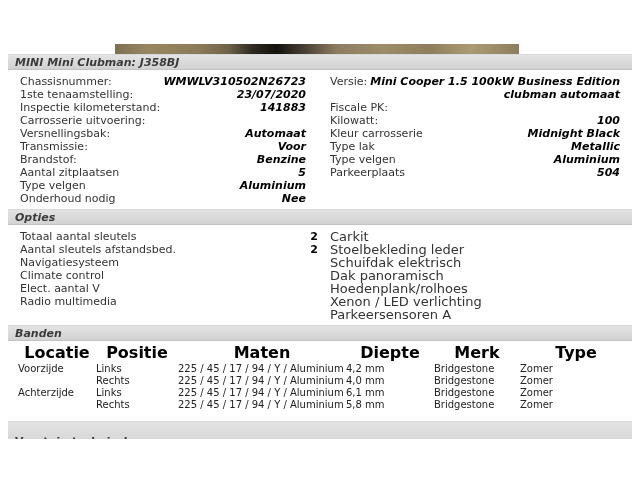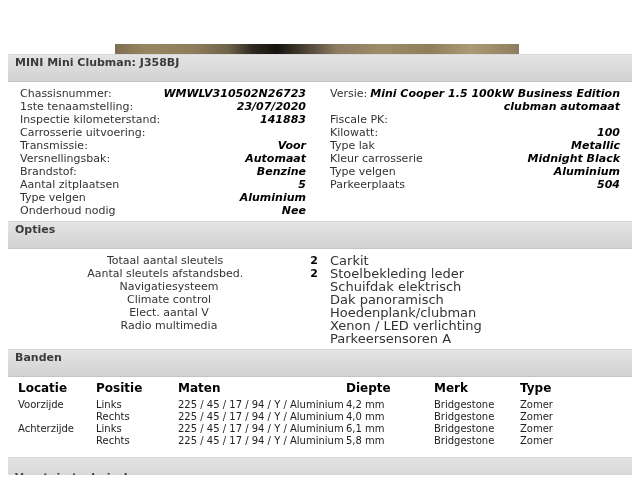--- a/index.html
+++ b/index.html
@@ -13,48 +13,48 @@
   .photo-strip{
     position:absolute;left:115px;top:44px;width:404px;height:11px;
     background:linear-gradient(90deg,
       #7e6f54 0%, #97865f 8%, #8d7c5a 20%, #6f6349 28%,
       #2e2a22 34%, #14120e 40%, #4a4135 47%, #8d7c61 55%,
       #9c8c68 66%, #8f7e5c 78%, #ab9b74 88%, #8d7d5e 100%);
     border-bottom:1px solid #b9ad90;
   }
   .content{position:absolute;left:8px;top:54px;width:624px;}
   .section-bar{
-    height:28px;box-sizing:border-box;
+    height:16px;box-sizing:border-box;
     background:linear-gradient(#e3e3e3,#d2d2d2);
     border-top:1px solid #d8d8d8;border-bottom:1px solid #c3c3c3;
     padding:1px 0 0 7px;
     font-size:11px;font-weight:bold;color:#3b3b3b;line-height:13px;
-    white-space:nowrap;overflow:hidden;
+    white-space:nowrap;overflow:hidden;font-style:italic;
   }
   .details{display:flex;padding:5px 0 4px 0;}
   .dcol-left{width:298px;padding-left:12px;box-sizing:border-box;}
   .dcol-right{width:290px;margin-left:24px;}
   .kv{display:flex;font-size:11px;line-height:13px;color:#333;}
   .kv .k{flex:1;white-space:nowrap;}
   .kv .v{font-weight:bold;color:#000;text-align:right;white-space:nowrap;font-style:italic;}
   .kv.wrap .k{flex:0 0 auto;}
   .kv.wrap .v{flex:1;white-space:normal;}
   .opties-wrap{display:flex;padding:5px 0 4px 0;}
   .ocol-left{width:310px;padding-left:12px;box-sizing:border-box;}
   .ocol-right{width:290px;margin-left:12px;}
   .opt-row{display:flex;font-size:11px;line-height:13px;color:#333;}
-  .opt-row .k{flex:1;text-align:center;}
+  .opt-row .k{flex:1;}
   .opt-row .v{font-weight:bold;color:#000;}
   .oline{font-size:13px;line-height:13px;color:#333;}
   table.banden{width:100%;border-collapse:collapse;table-layout:fixed;margin-top:3px;}
   table.banden col.c1{width:88px;} table.banden col.c2{width:82px;}
   table.banden col.c3{width:168px;} table.banden col.c4{width:88px;}
   table.banden col.c5{width:86px;}
   table.banden th{
-    text-align:left;font-size:12px;font-weight:bold;color:#000;
+    text-align:center;font-size:16px;font-weight:bold;color:#000;
     padding:2px 0 4px 0;line-height:13px;
   }
   table.banden td{
     font-size:10px;color:#222;padding:0;line-height:12px;height:12px;
     white-space:nowrap;overflow:hidden;
   }
   table.banden th:first-child, table.banden td:first-child{padding-left:10px;}
   .clipped-bar{
     margin-top:10px;height:17px;overflow:hidden;
     background:linear-gradient(#e3e3e3,#d8d8d8);
@@ -86,26 +86,26 @@
         </div>
       <div class="kv">
           <span class="k">Inspectie kilometerstand:</span>
           <span class="v">141883</span>
         </div>
       <div class="kv">
           <span class="k">Carrosserie uitvoering:</span>
           <span class="v"></span>
         </div>
       <div class="kv">
+          <span class="k">Versnellingsbak:</span>
+          <span class="v">Automaat</span>
+        </div>
+      <div class="kv">
           <span class="k">Transmissie:</span>
           <span class="v">Voor</span>
-        </div>
-      <div class="kv">
-          <span class="k">Versnellingsbak:</span>
-          <span class="v">Automaat</span>
         </div>
       <div class="kv">
           <span class="k">Brandstof:</span>
           <span class="v">Benzine</span>
         </div>
       <div class="kv">
           <span class="k">Aantal zitplaatsen</span>
           <span class="v">5</span>
         </div>
       <div class="kv">
@@ -124,26 +124,26 @@
         </div>
       <div class="kv">
           <span class="k">Fiscale PK:</span>
           <span class="v"></span>
         </div>
       <div class="kv">
           <span class="k">Kilowatt:</span>
           <span class="v">100</span>
         </div>
       <div class="kv">
+          <span class="k">Kleur carrosserie</span>
+          <span class="v">Midnight Black</span>
+        </div>
+      <div class="kv">
           <span class="k">Type lak</span>
           <span class="v">Metallic</span>
-        </div>
-      <div class="kv">
-          <span class="k">Kleur carrosserie</span>
-          <span class="v">Midnight Black</span>
         </div>
       <div class="kv">
           <span class="k">Type velgen</span>
           <span class="v">Aluminium</span>
         </div>
       <div class="kv">
           <span class="k">Parkeerplaats</span>
           <span class="v">504</span>
         </div>
     </div>
@@ -176,21 +176,21 @@
       <div class="opt-row">
           <span class="k">Radio multimedia</span>
           <span class="v"></span>
         </div>
     </div>
     <div class="ocol-right">
       <div class="oline">Carkit</div>
       <div class="oline">Stoelbekleding leder</div>
       <div class="oline">Schuifdak elektrisch</div>
       <div class="oline">Dak panoramisch</div>
-      <div class="oline">Hoedenplank/clubman</div>
+      <div class="oline">Hoedenplank/rolhoes</div>
       <div class="oline">Xenon / LED verlichting</div>
       <div class="oline">Parkeersensoren A</div>
     </div>
   </div>
 
   <div class="section-bar">Banden</div>
 
   <table class="banden">
     <colgroup>
         <col class="c1">

